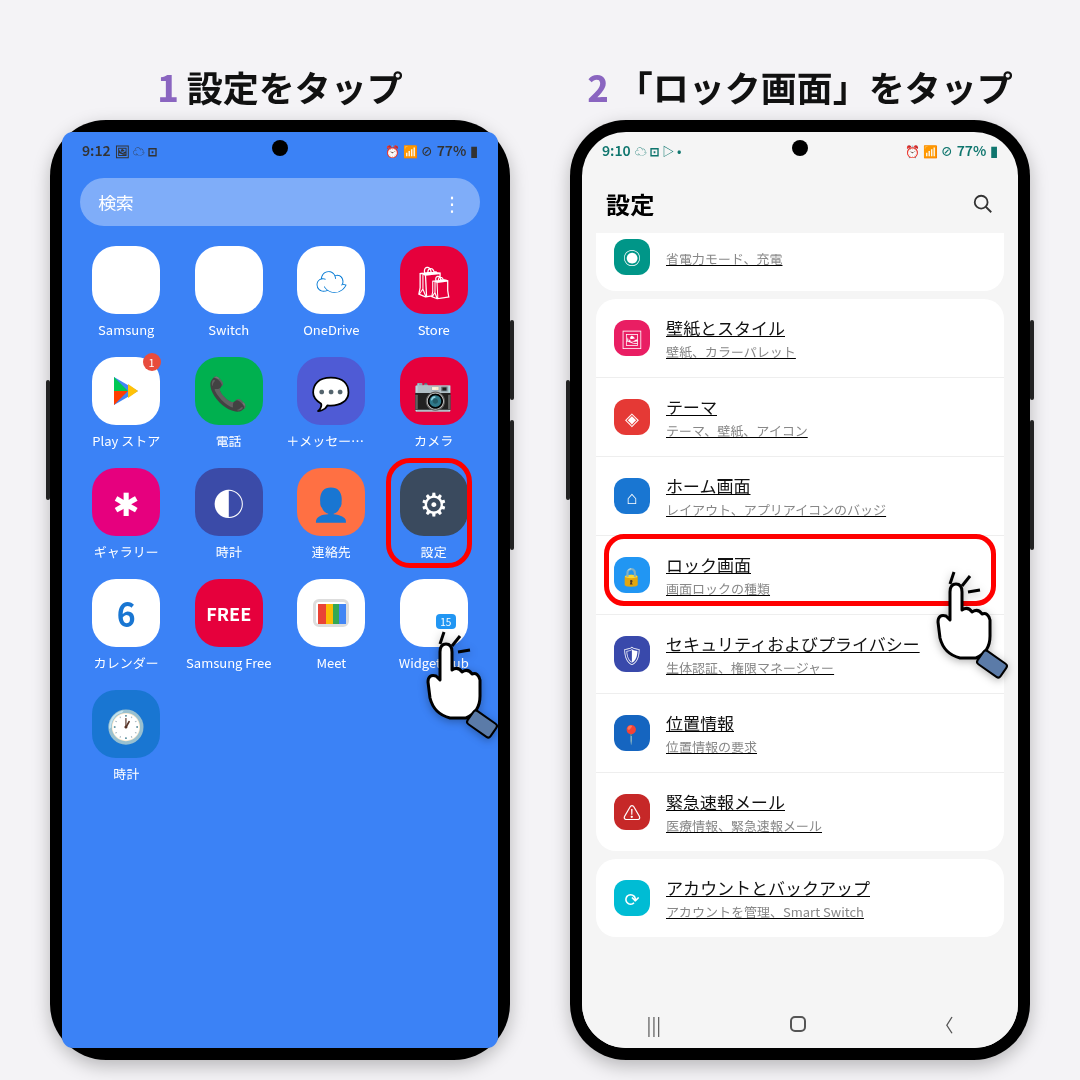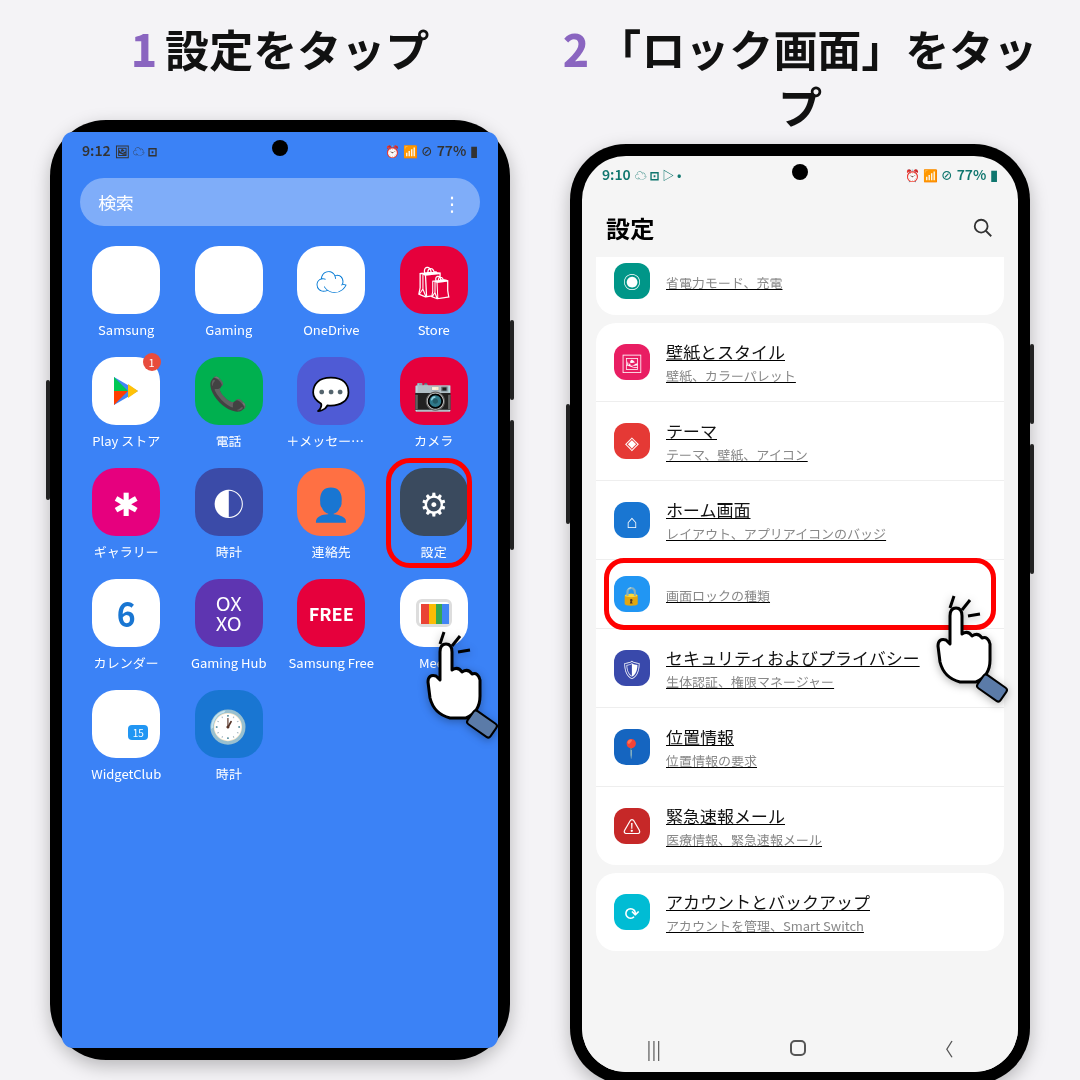--- a/index.html
+++ b/index.html
@@ -1,21 +1,21 @@
 <!DOCTYPE html>
 <html><head>
 <meta charset="utf-8">
 <style>
 * { margin: 0; padding: 0; box-sizing: border-box; font-family: -apple-system, "Hiragino Sans", "Noto Sans JP", sans-serif; }
 body { background: #f4f3f6; width: 1080px; height: 1080px; position: relative; }
 
 .container { display: flex; gap: 40px; padding: 20px 40px; justify-content: center; }
 .col { flex: 1; max-width: 490px; }
 
-.heading { text-align: center; font-size: 44px; font-weight: 700; color: #111; margin-bottom: 10px; line-height: 1.3; min-height: 90px; display:flex; align-items:flex-start; justify-content:center;}
+.heading { text-align: center; font-size: 36px; font-weight: 700; color: #111; margin-bottom: 10px; line-height: 1.3; min-height: 90px; display:flex; align-items:flex-end; justify-content:center;}
 .step-num { color: #8a65c0; font-weight: 800; margin-right: 8px; }
 
 .phone {
   width: 460px; height: 940px; margin: 0 auto;
   background: #000; border-radius: 56px; padding: 12px; position: relative;
   box-shadow: 0 6px 18px rgba(0,0,0,.25);
 }
 .phone-btn-r { position:absolute; right:-4px; width:4px; background:#222; border-radius:2px; }
 .pbr1 { top:200px; height:80px; } .pbr2 { top:300px; height:130px; }
 .phone-btn-l { position:absolute; left:-4px; top:260px; width:4px; height:120px; background:#222; border-radius:2px; }
@@ -152,21 +152,21 @@
                 <div style="background:#4285f4"></div>
                 <div style="background:#ea4335"></div>
                 <div style="background:#fbbc04"></div>
                 <div style="background:#34a853"></div>
                 <div style="background:#e91e63"></div>
                 <div style="background:#ff5722"></div>
                 <div></div>
                 <div></div>
                 <div></div>
               </div>
-            <span class="app-label">Gaming</span>
+            <span class="app-label">Switch</span>
           </div>
           <div class="app">
             <div class="app-icon i-onedrive">☁</div>
             <span class="app-label">OneDrive</span>
           </div>
           <div class="app">
             <div class="app-icon i-store">🛍</div>
             <span class="app-label">Store</span>
           </div>
 
@@ -209,25 +209,20 @@
           </div>
           <div class="app" style="position:relative">
             <div class="hi hi1" style="top:-10px; left:-2px;"></div>
             <div class="app-icon i-settings">⚙</div>
             <span class="app-label">設定</span>
           </div>
 
           <div class="app">
             <div class="app-icon i-cal" style="font-weight:700">6</div>
             <span class="app-label">カレンダー</span>
-          </div>
-          <div class="app">
-            <div class="app-icon i-gaming" style="white-space:pre;line-height:1">OX
-XO</div>
-            <span class="app-label">Gaming Hub</span>
           </div>
           <div class="app">
             <div class="app-icon i-free">FREE</div>
             <span class="app-label">Samsung Free</span>
           </div>
           <div class="app">
             <div class="app-icon i-meet">
                 <div class="meet-sq"></div>
               </div>
             <span class="app-label">Meet</span>
@@ -313,20 +308,21 @@
               <div class="sic sic-blue">⌂</div>
               <div class="stext">
                   <div class="st-title">ホーム画面</div>
                   <div class="st-sub">レイアウト、アプリアイコンのバッジ</div>
                 </div>
             </div>
             <div class="sitem">
               <div class="hi hi2" style="top:-2px;"></div>
               <div class="sic sic-blue2">🔒</div>
               <div class="stext">
+                  <div class="st-title">ロック画面</div>
                   <div class="st-sub">画面ロックの種類</div>
                 </div>
             </div>
             <div class="sitem">
               <div class="sic sic-indigo">🛡</div>
               <div class="stext">
                   <div class="st-title">セキュリティおよびプライバシー</div>
                   <div class="st-sub">生体認証、権限マネージャー</div>
                 </div>
             </div>

